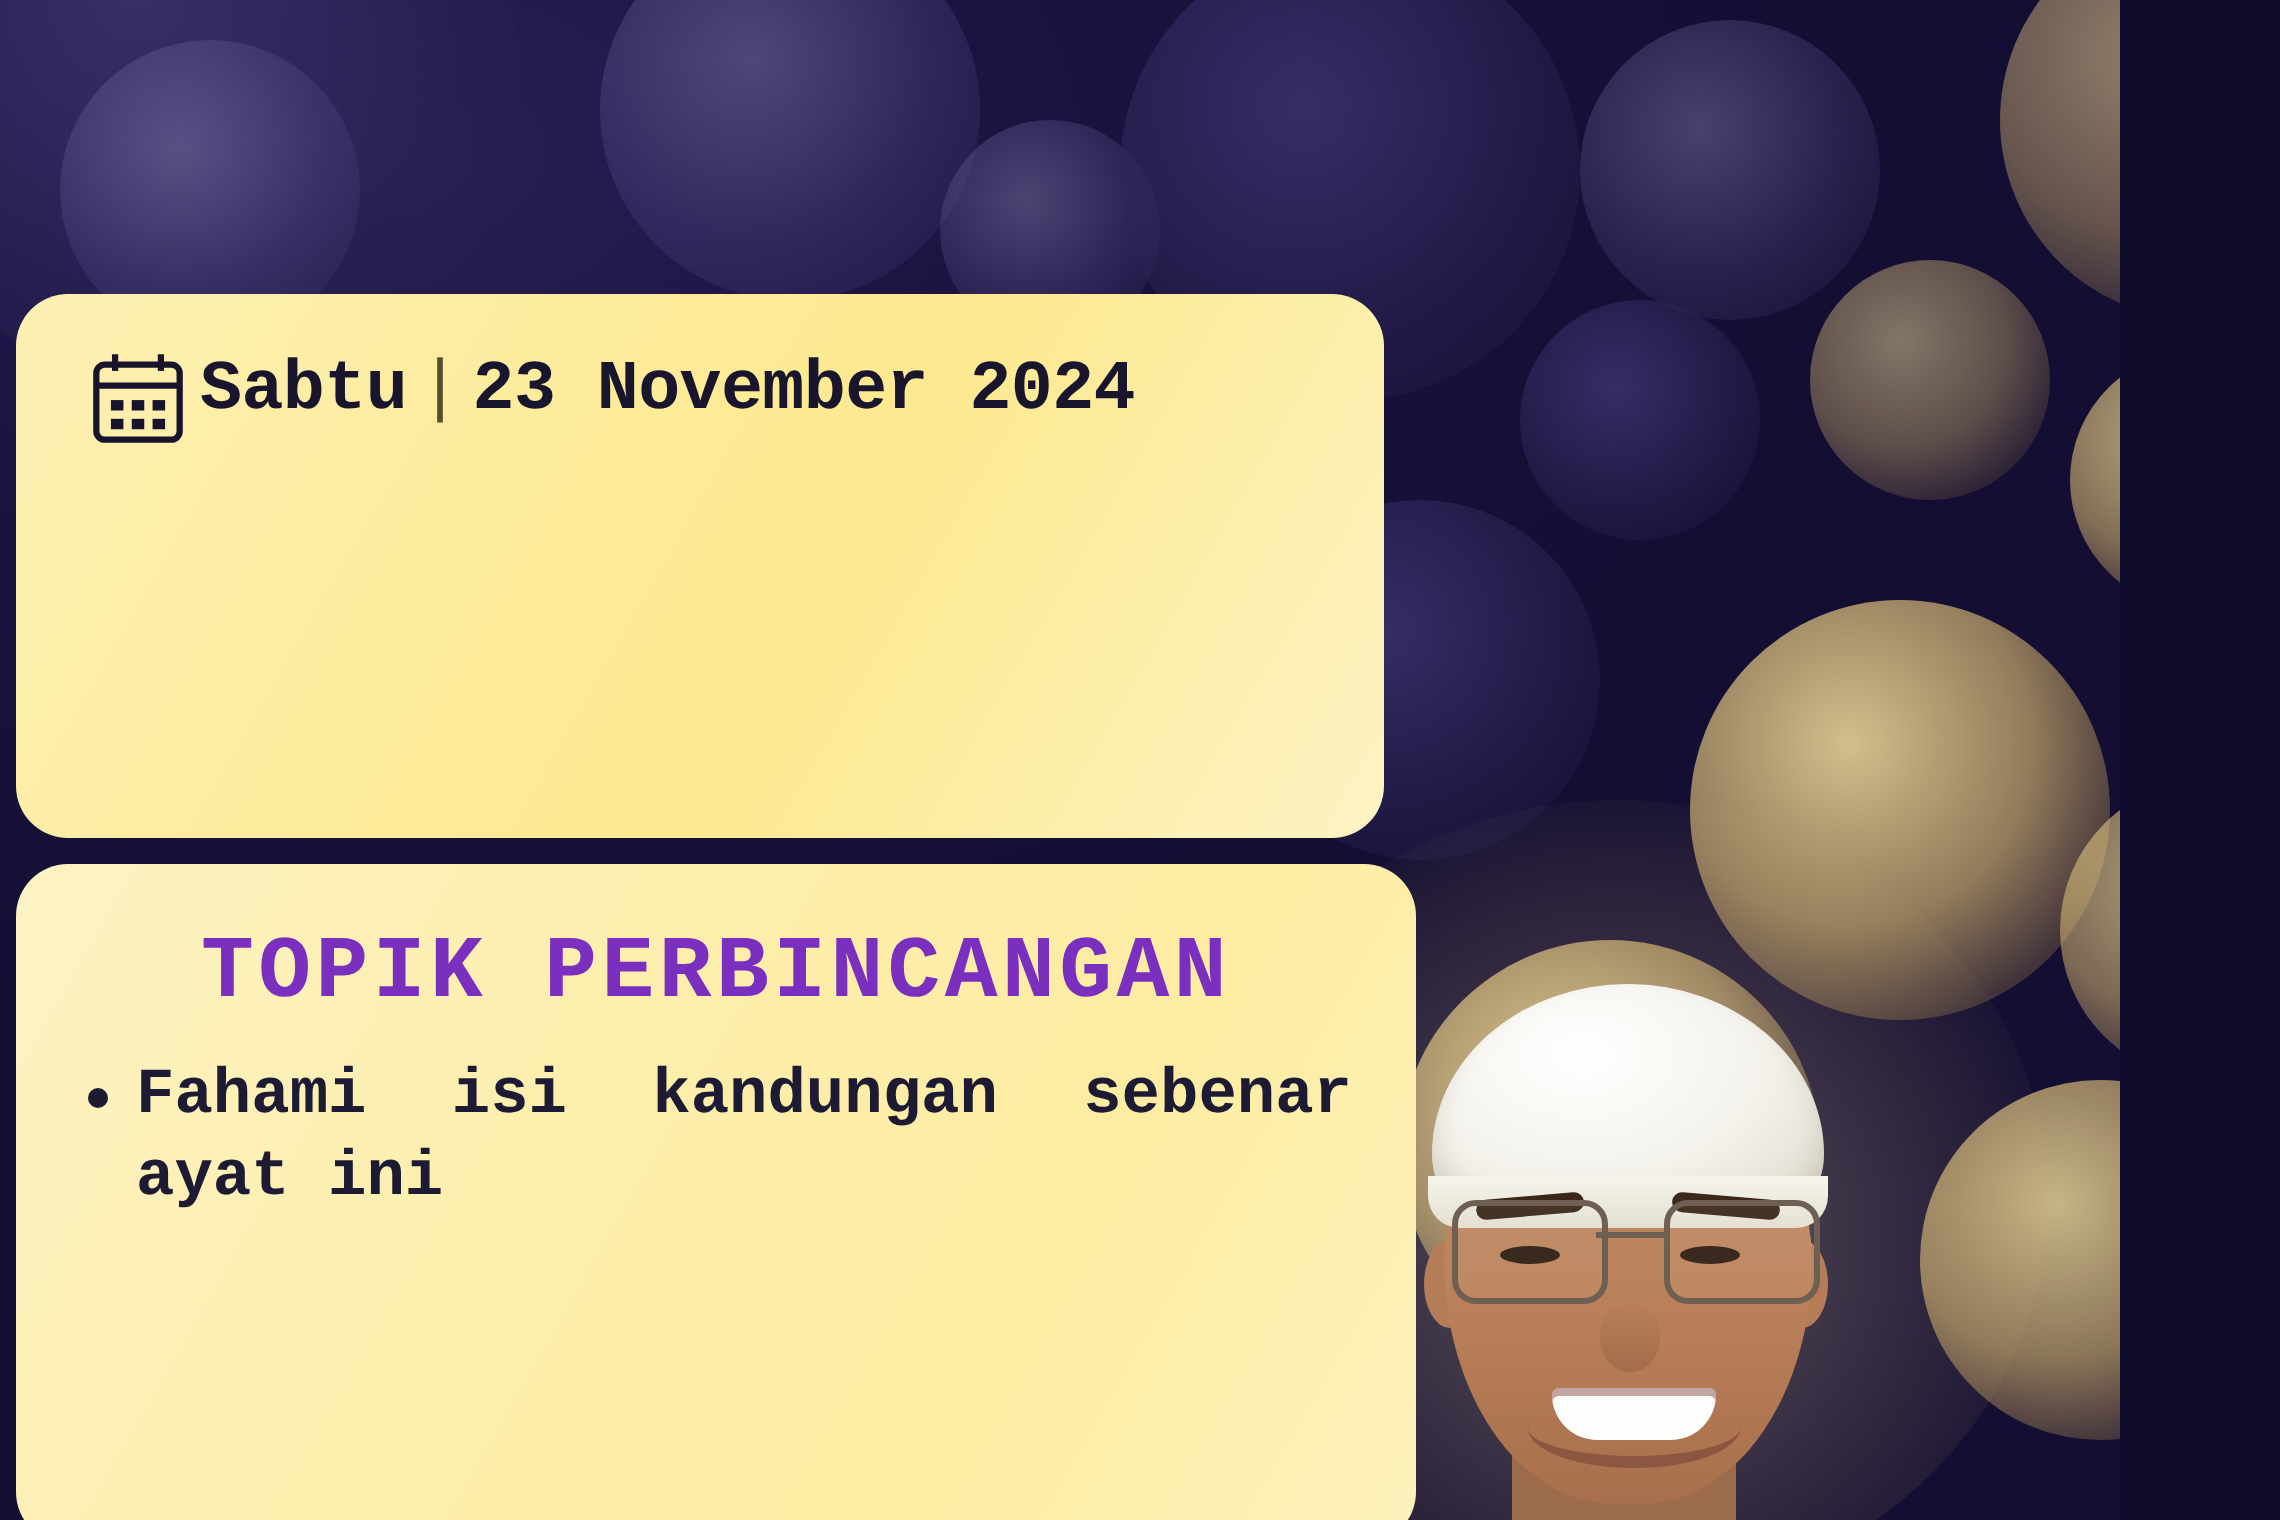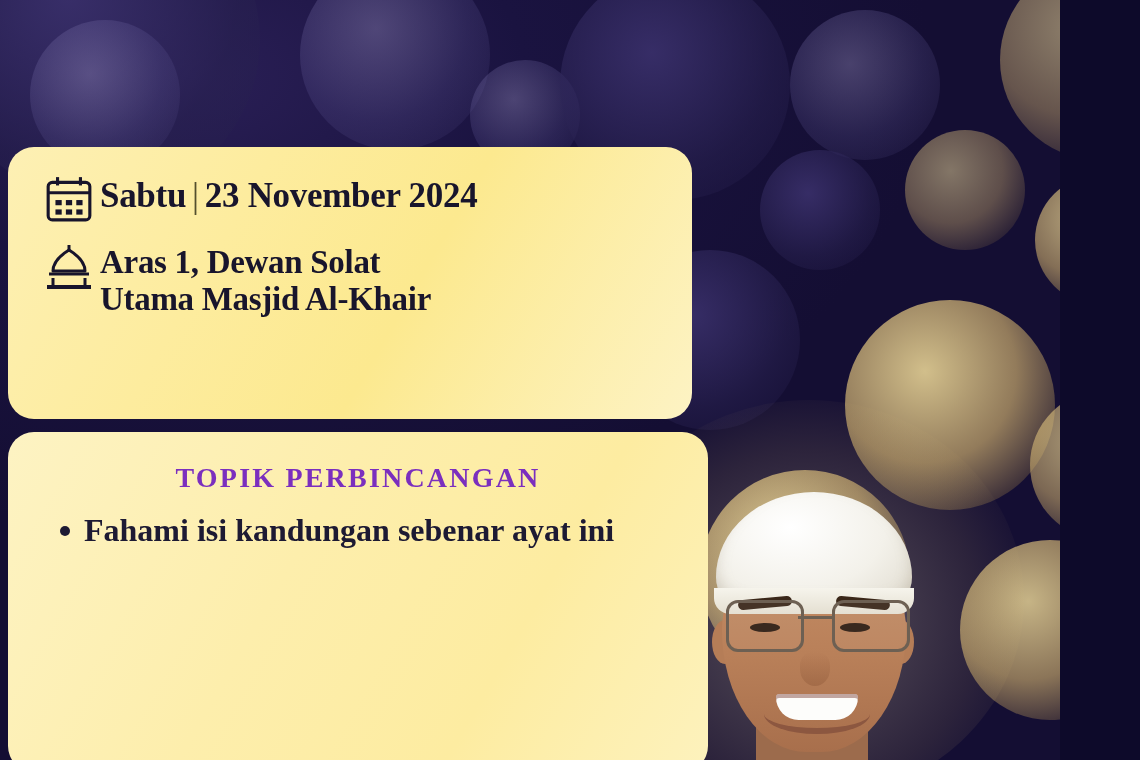--- a/index.html
+++ b/index.html
@@ -5,21 +5,21 @@
   html, body {
     margin: 0;
     padding: 0;
     background: #0d0a2a;
   }
   #poster {
     position: relative;
     width: 1060px;
     height: 760px;
     overflow: hidden;
-    font-family: Liberation Serif, serif;
+    font-family: Liberation Mono, monospace;
     background: radial-gradient(ellipse 70% 60% at 18% 10%, #2a1f56 0%, #1a1340 45%, #140e33 100%),
                 linear-gradient(160deg, #1b1446 0%, #120d31 55%, #0e0a26 100%);
   }
 
   
   .bokeh {
     position: absolute;
     border-radius: 50%;
     pointer-events: none;
   }
@@ -79,28 +79,28 @@
   }
   .detail-text .sep {
     font-weight: normal;
     color: #54502e;
     padding: 0 6px;
   }
   #venue-text { font-size: 33px; }
 
   #topic-heading {
     text-align: center;
-    font-size: 28px;
+    font-size: 44px;
     font-weight: bold;
     letter-spacing: 2.2px;
     color: #7b2fbe;
     margin: 8px 0 16px 0;
   }
   ul#topic-list {
-    margin: 16px;
+    margin: 0;
     padding: 0 6px 0 34px;
     list-style: none;
   }
   ul#topic-list li {
     position: relative;
     font-size: 32px;
     font-weight: bold;
     color: #1d1a33;
     line-height: 1.28;
     margin-bottom: 10px;
@@ -317,36 +317,20 @@
           <rect x="21" y="34" width="6" height="5" fill="#17142b" stroke="none"></rect>
           <rect x="31" y="34" width="6" height="5" fill="#17142b" stroke="none"></rect>
         </svg>
       </div>
       <div class="detail-text">
         <span>Sabtu</span><span class="sep">|</span><span>23 November 2024</span>
       </div>
     </div>
 
 
-    <div class="detail-row">
-      <div class="detail-icon">
-        <svg width="52" height="50" viewBox="0 0 52 48" fill="none" stroke="#17142b" stroke-width="3" stroke-linejoin="round">
-          <line x1="26" y1="2" x2="26" y2="7"></line>
-          <path d="M26 7 C13 15 10 22 10 28 L42 28 C42 22 39 15 26 7 Z"></path>
-          <line x1="6" y1="31" x2="46" y2="31"></line>
-          <line x1="10" y1="35" x2="10" y2="43"></line>
-          <line x1="42" y1="35" x2="42" y2="43"></line>
-          <line x1="4" y1="44" x2="48" y2="44" stroke-width="4"></line>
-        </svg>
-      </div>
-      <div class="detail-text" id="venue-text">
-        <span>Aras 1, Dewan Solat</span><br>
-        <span>Utama Masjid Al-Khair</span>
-      </div>
-    </div>
   </div>
 
   <div id="topic-card" class="card">
     <div id="topic-heading">TOPIK PERBINCANGAN</div>
     <ul id="topic-list">
       <li>Fahami isi kandungan sebenar ayat ini</li>
     </ul>
   </div>
 
 </div>

